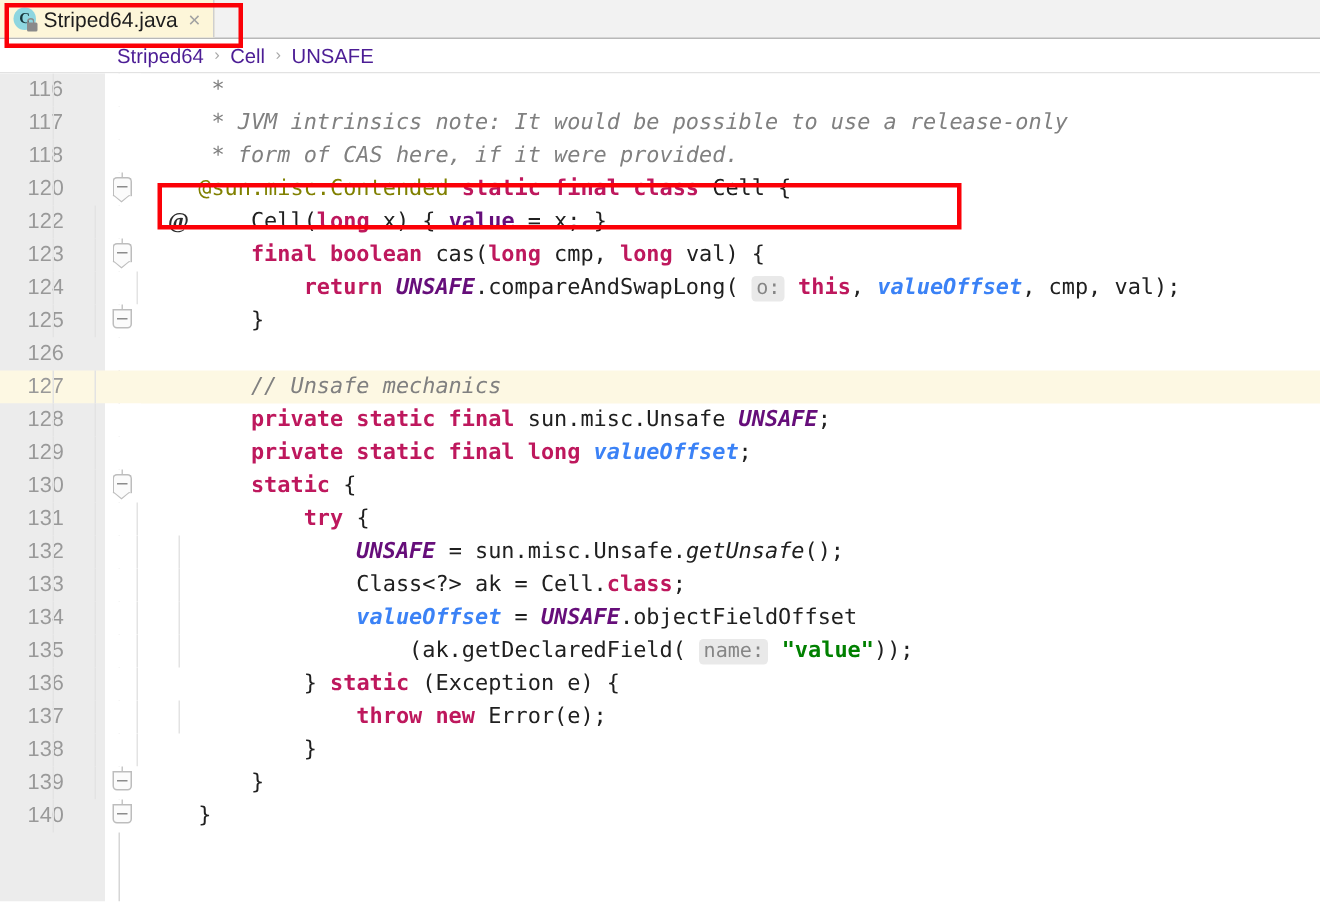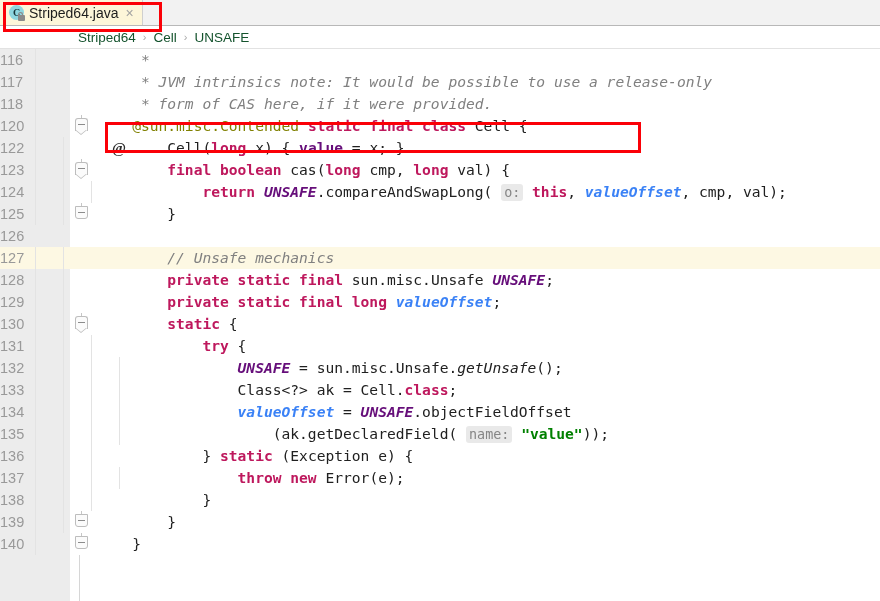--- a/index.html
+++ b/index.html
@@ -60,21 +60,21 @@
   }
 
   
   .breadcrumb{
     position:absolute;left:0;top:26px;width:880px;height:23px;
     background:#ffffff;
     display:flex;align-items:center;
     padding-left:78px;box-sizing:border-box;
     border-bottom:1px solid #e2e2e2;
   }
-  .crumb{font-size:13.5px;color:#14532d;white-space:nowrap;}
+  .crumb{font-size:13.5px;color:#4c1d95;white-space:nowrap;}
   .crumb-sep{font-size:11px;color:#a8a8a8;padding:0 7px;}
 
   
   .editor{
     position:absolute;left:0;top:49px;width:880px;height:552px;
     background:#ffffff;overflow:hidden;
   }
   .gutter-bg{
     position:absolute;left:0;top:0;width:70px;height:552px;
     background:#ececec;
@@ -91,21 +91,21 @@
   .rows{position:absolute;left:0;top:0;width:880px;}
   .row{
     position:relative;height:22px;width:880px;
     display:flex;align-items:center;
   }
   .row.caret .ln-cell,.row.caret .fold-cell,.row.caret .code{
     background:#fdf8e3;
   }
   .ln-cell{
     width:70px;flex:0 0 70px;height:22px;
-    text-align:left;padding-right:9px;box-sizing:border-box;
+    text-align:center;padding-right:9px;box-sizing:border-box;
     font-size:14.5px;color:#999999;line-height:22px;
     font-family:"Liberation Sans",sans-serif;
     background:#ececec;
   }
   .fold-cell{
     width:24px;flex:0 0 24px;height:22px;position:relative;
     background:#ffffff;
   }
   .marker-at{
     position:absolute;left:42px;top:0;height:22px;line-height:22px;

